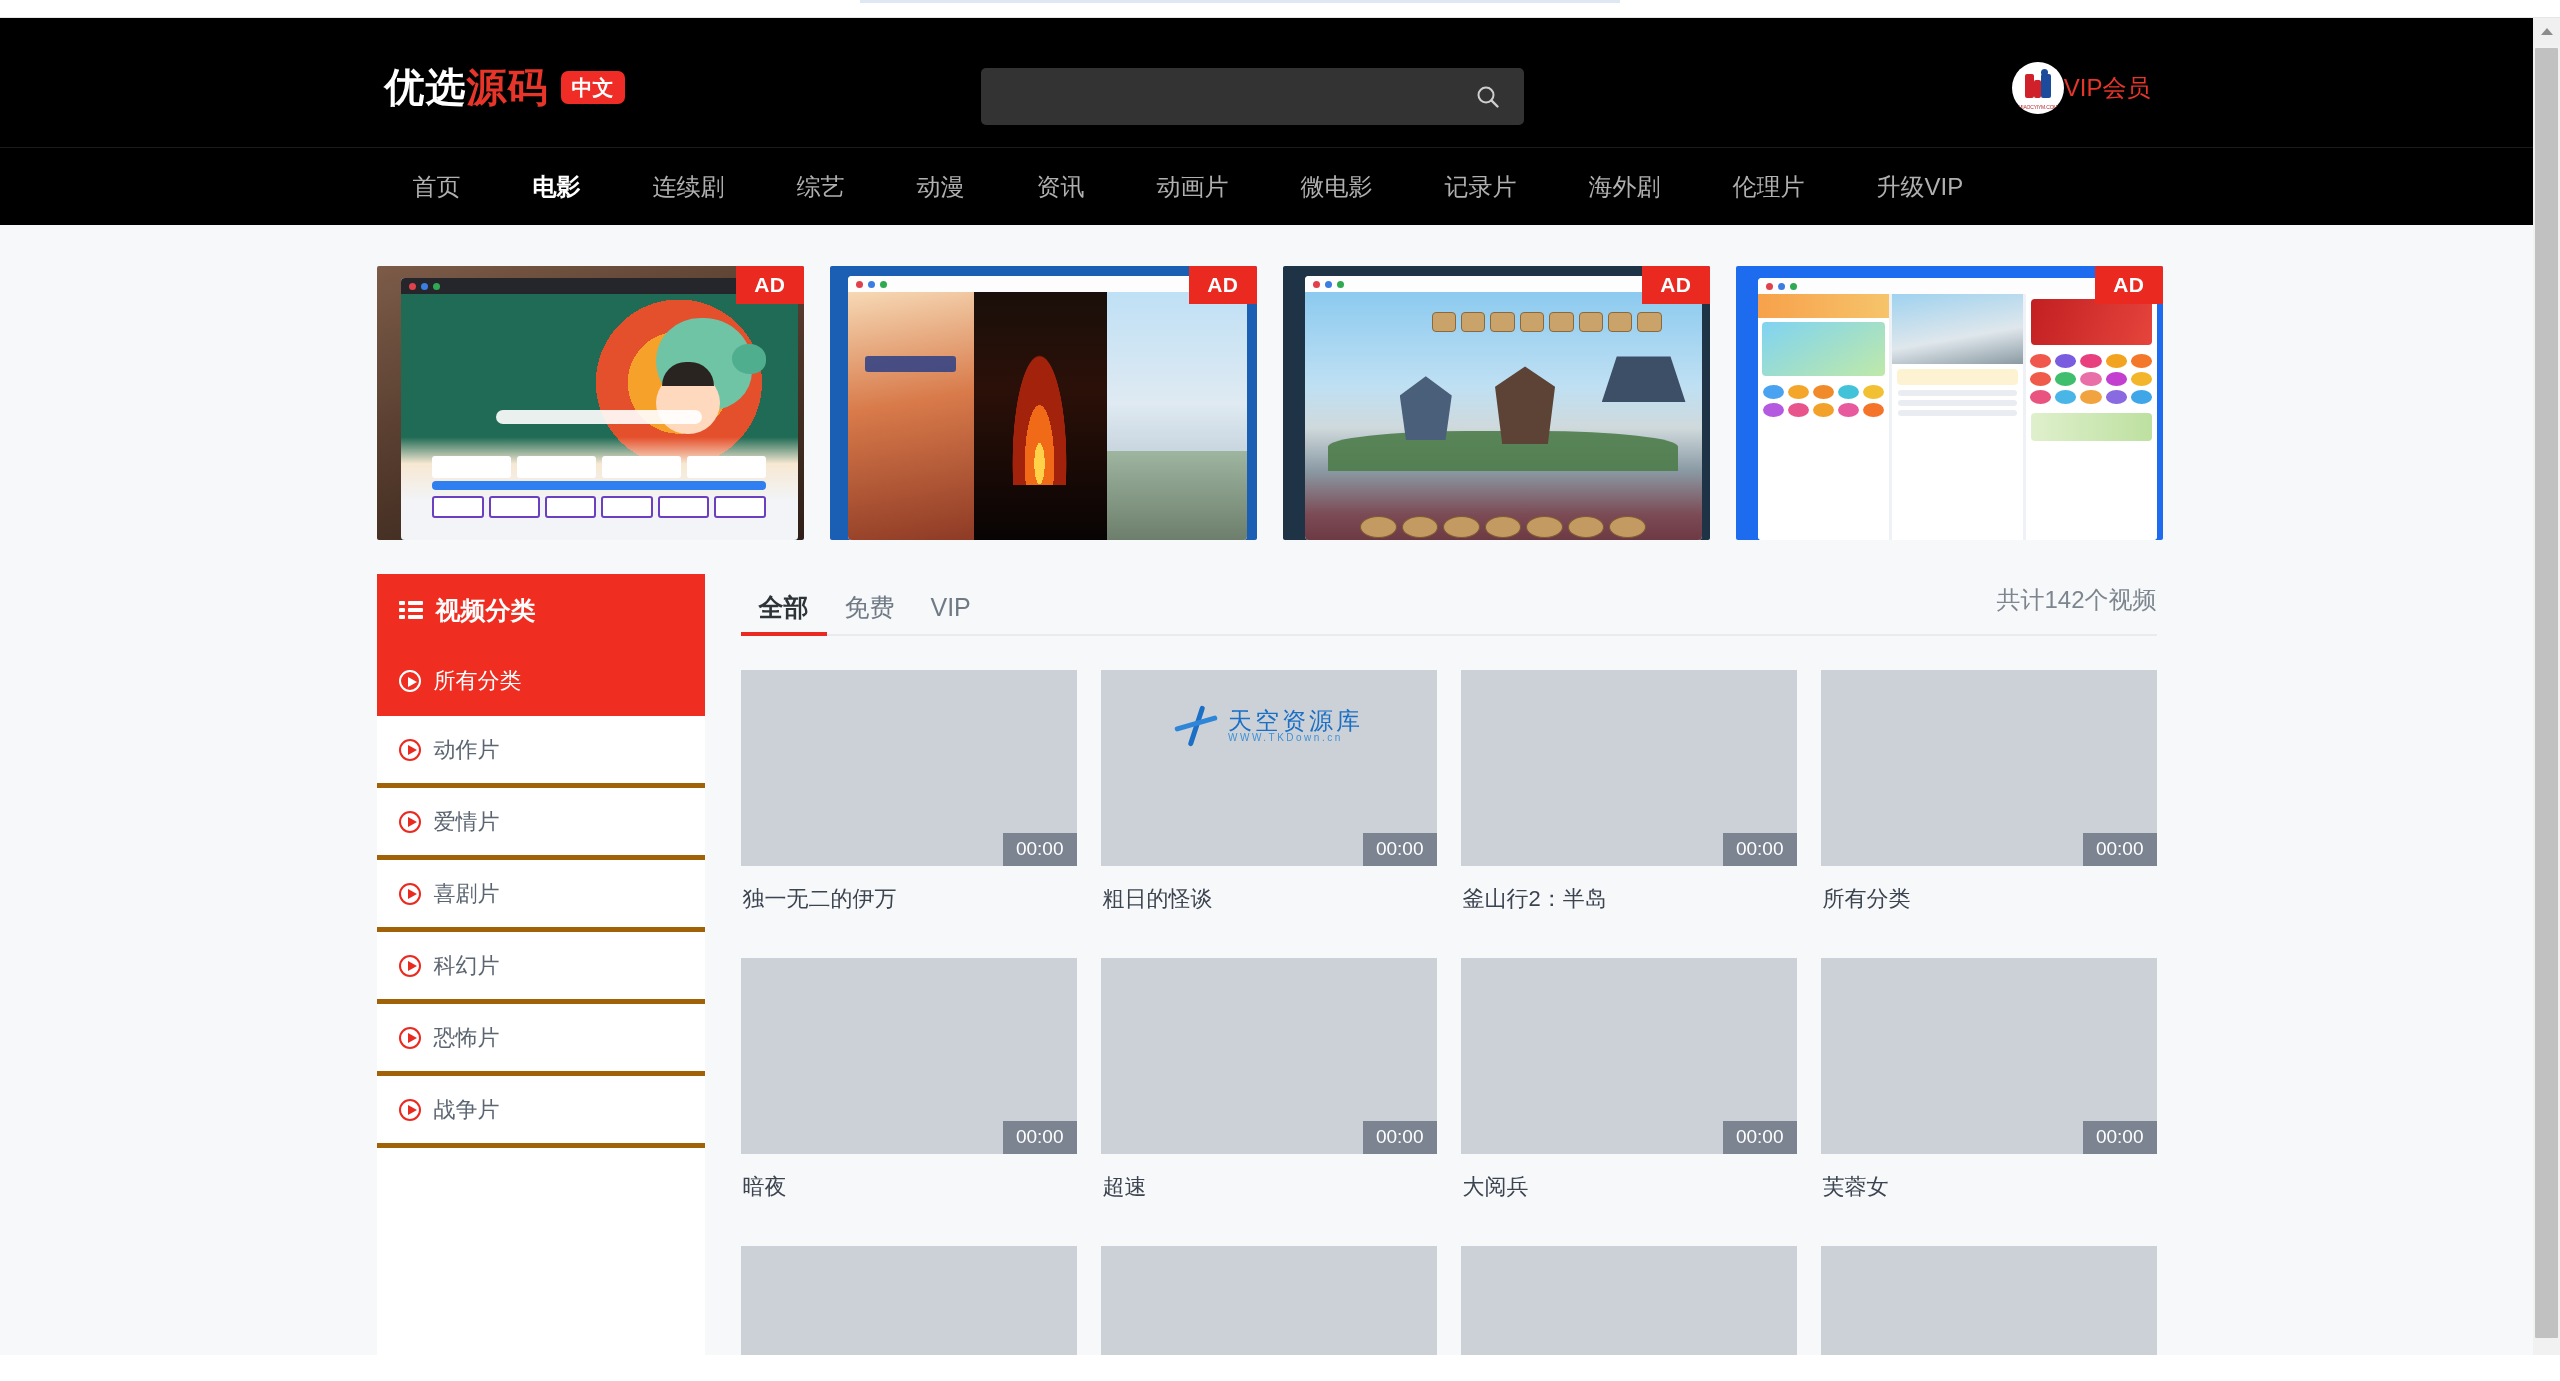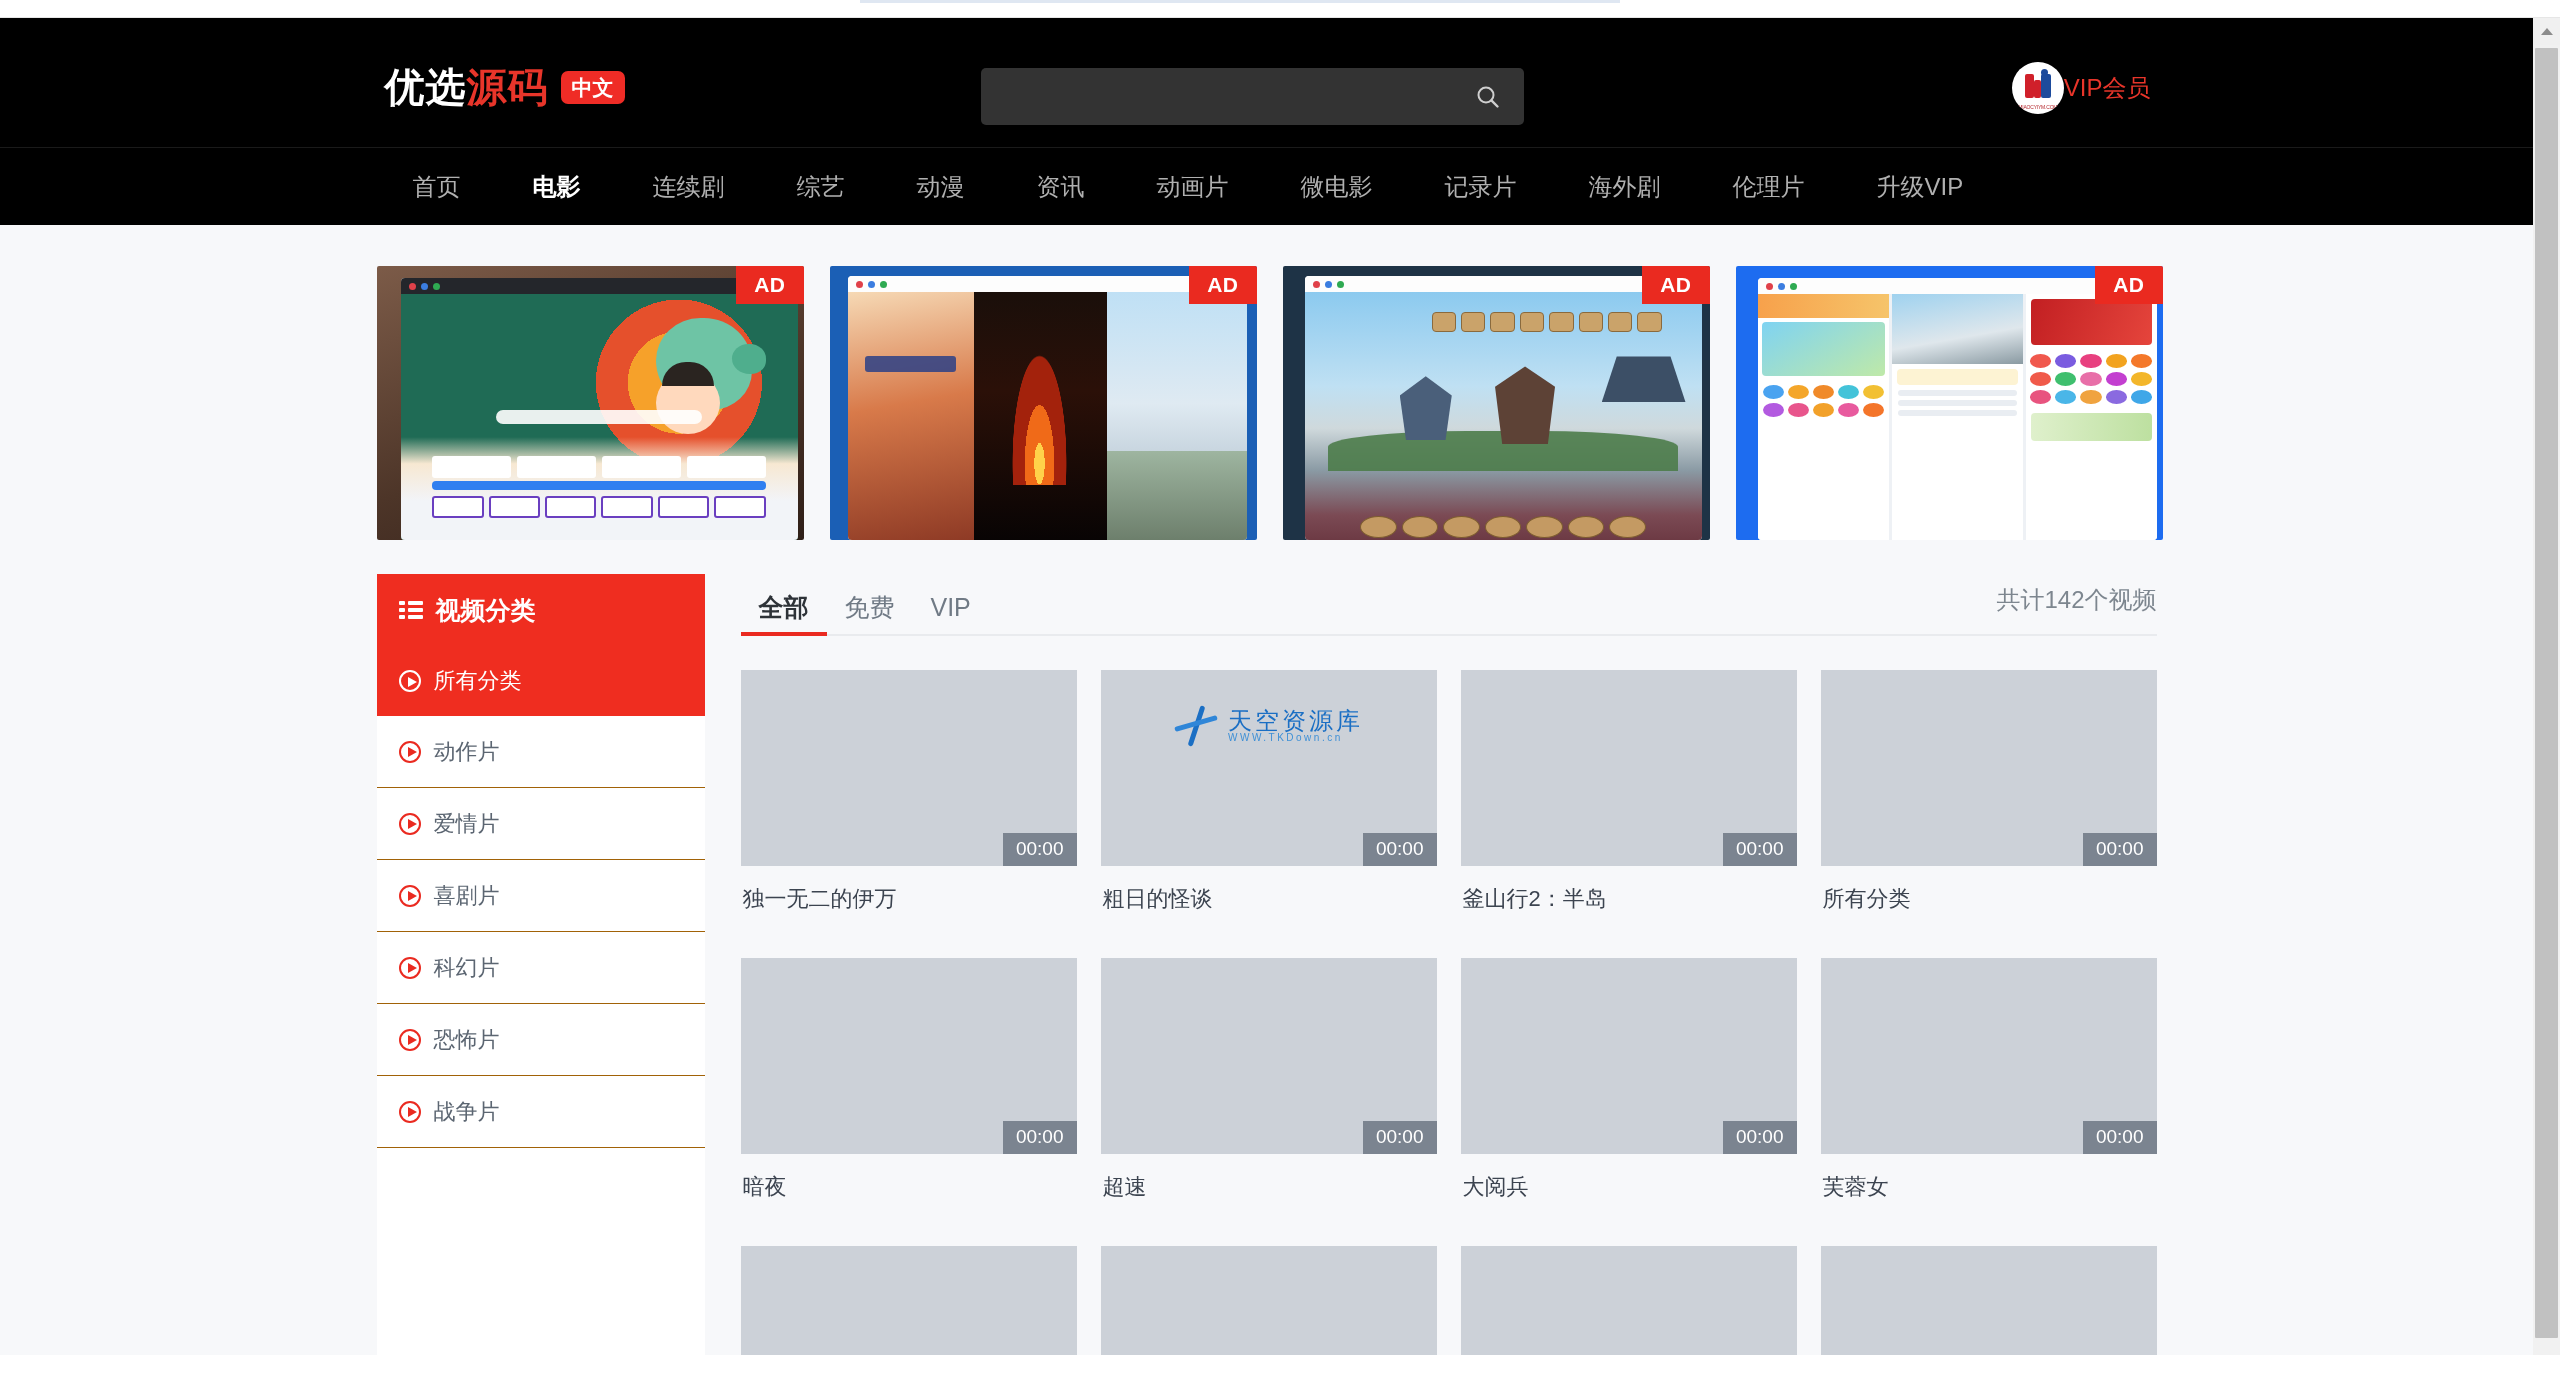--- a/index.html
+++ b/index.html
@@ -197,21 +197,21 @@
     height: 72px; background: #ef2d20; color: #fff;
     display: flex; align-items: center; padding-left: 22px; font-size: 25px; font-weight: 700;
   }
   .list-icon { display:inline-block; width: 24px; height: 18px; margin-right: 13px; position: relative; }
   .list-icon i { position:absolute; left:0; width:6px; height:4px; background:#fff; border-radius:1px; }
   .list-icon b { position:absolute; left:9px; width:15px; height:4px; background:#fff; border-radius:1px; }
   .list-icon .r1 { top:0 } .list-icon .r2 { top:7px } .list-icon .r3 { top:14px }
 
   .cat-item {
     display: flex; align-items: center; height: 72px; padding-left: 22px;
-    font-size: 22px; color: #5c6672; border-bottom: 1px solid #a16207; cursor: pointer;
+    font-size: 22px; color: #5c6672; border-bottom: 5px solid #a16207; cursor: pointer;
     background: #ffffff;
   }
   .cat-item.active { background: #ef2d20; color: #ffffff; border-bottom: 0; height: 70px; }
   .play-icon {
     width: 22px; height: 22px; border-radius: 50%; border: 2px solid #ea2a20;
     margin-right: 13px; flex: 0 0 22px; position: relative;
   }
   .play-icon::after {
     content: ""; position: absolute; left: 7px; top: 4.5px;
     border-left: 9px solid #ea2a20; border-top: 5px solid transparent; border-bottom: 5px solid transparent;

